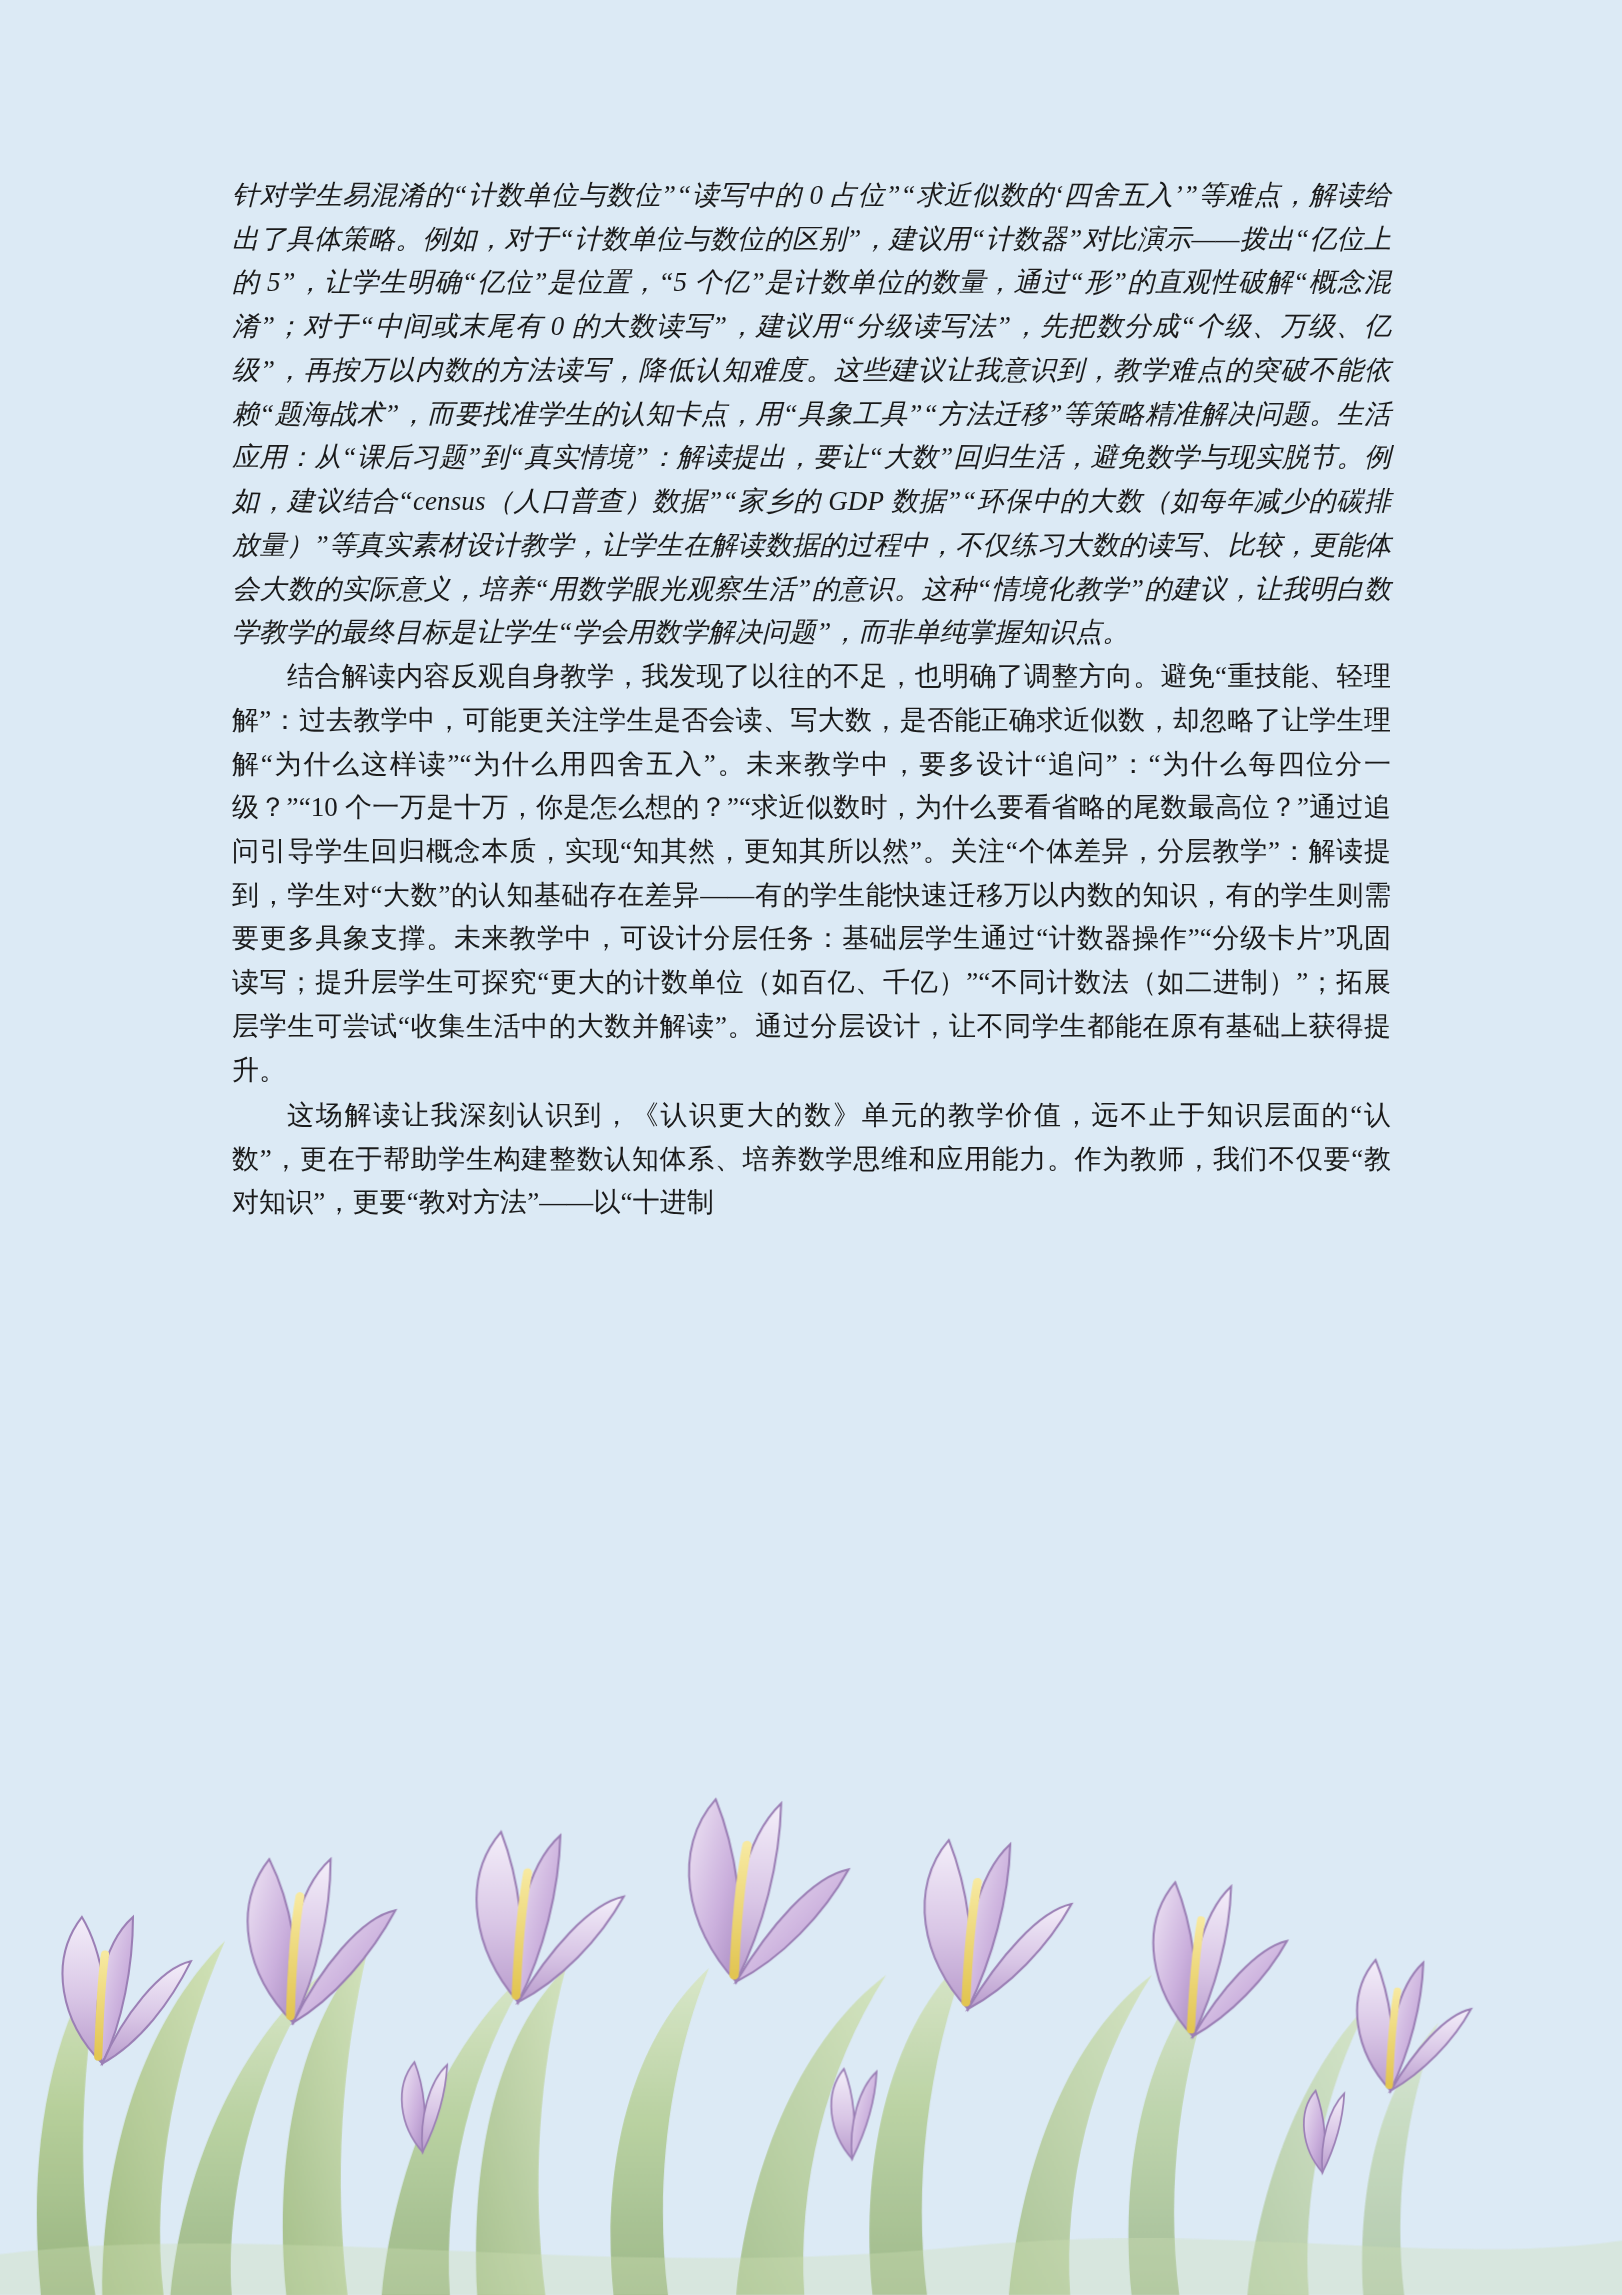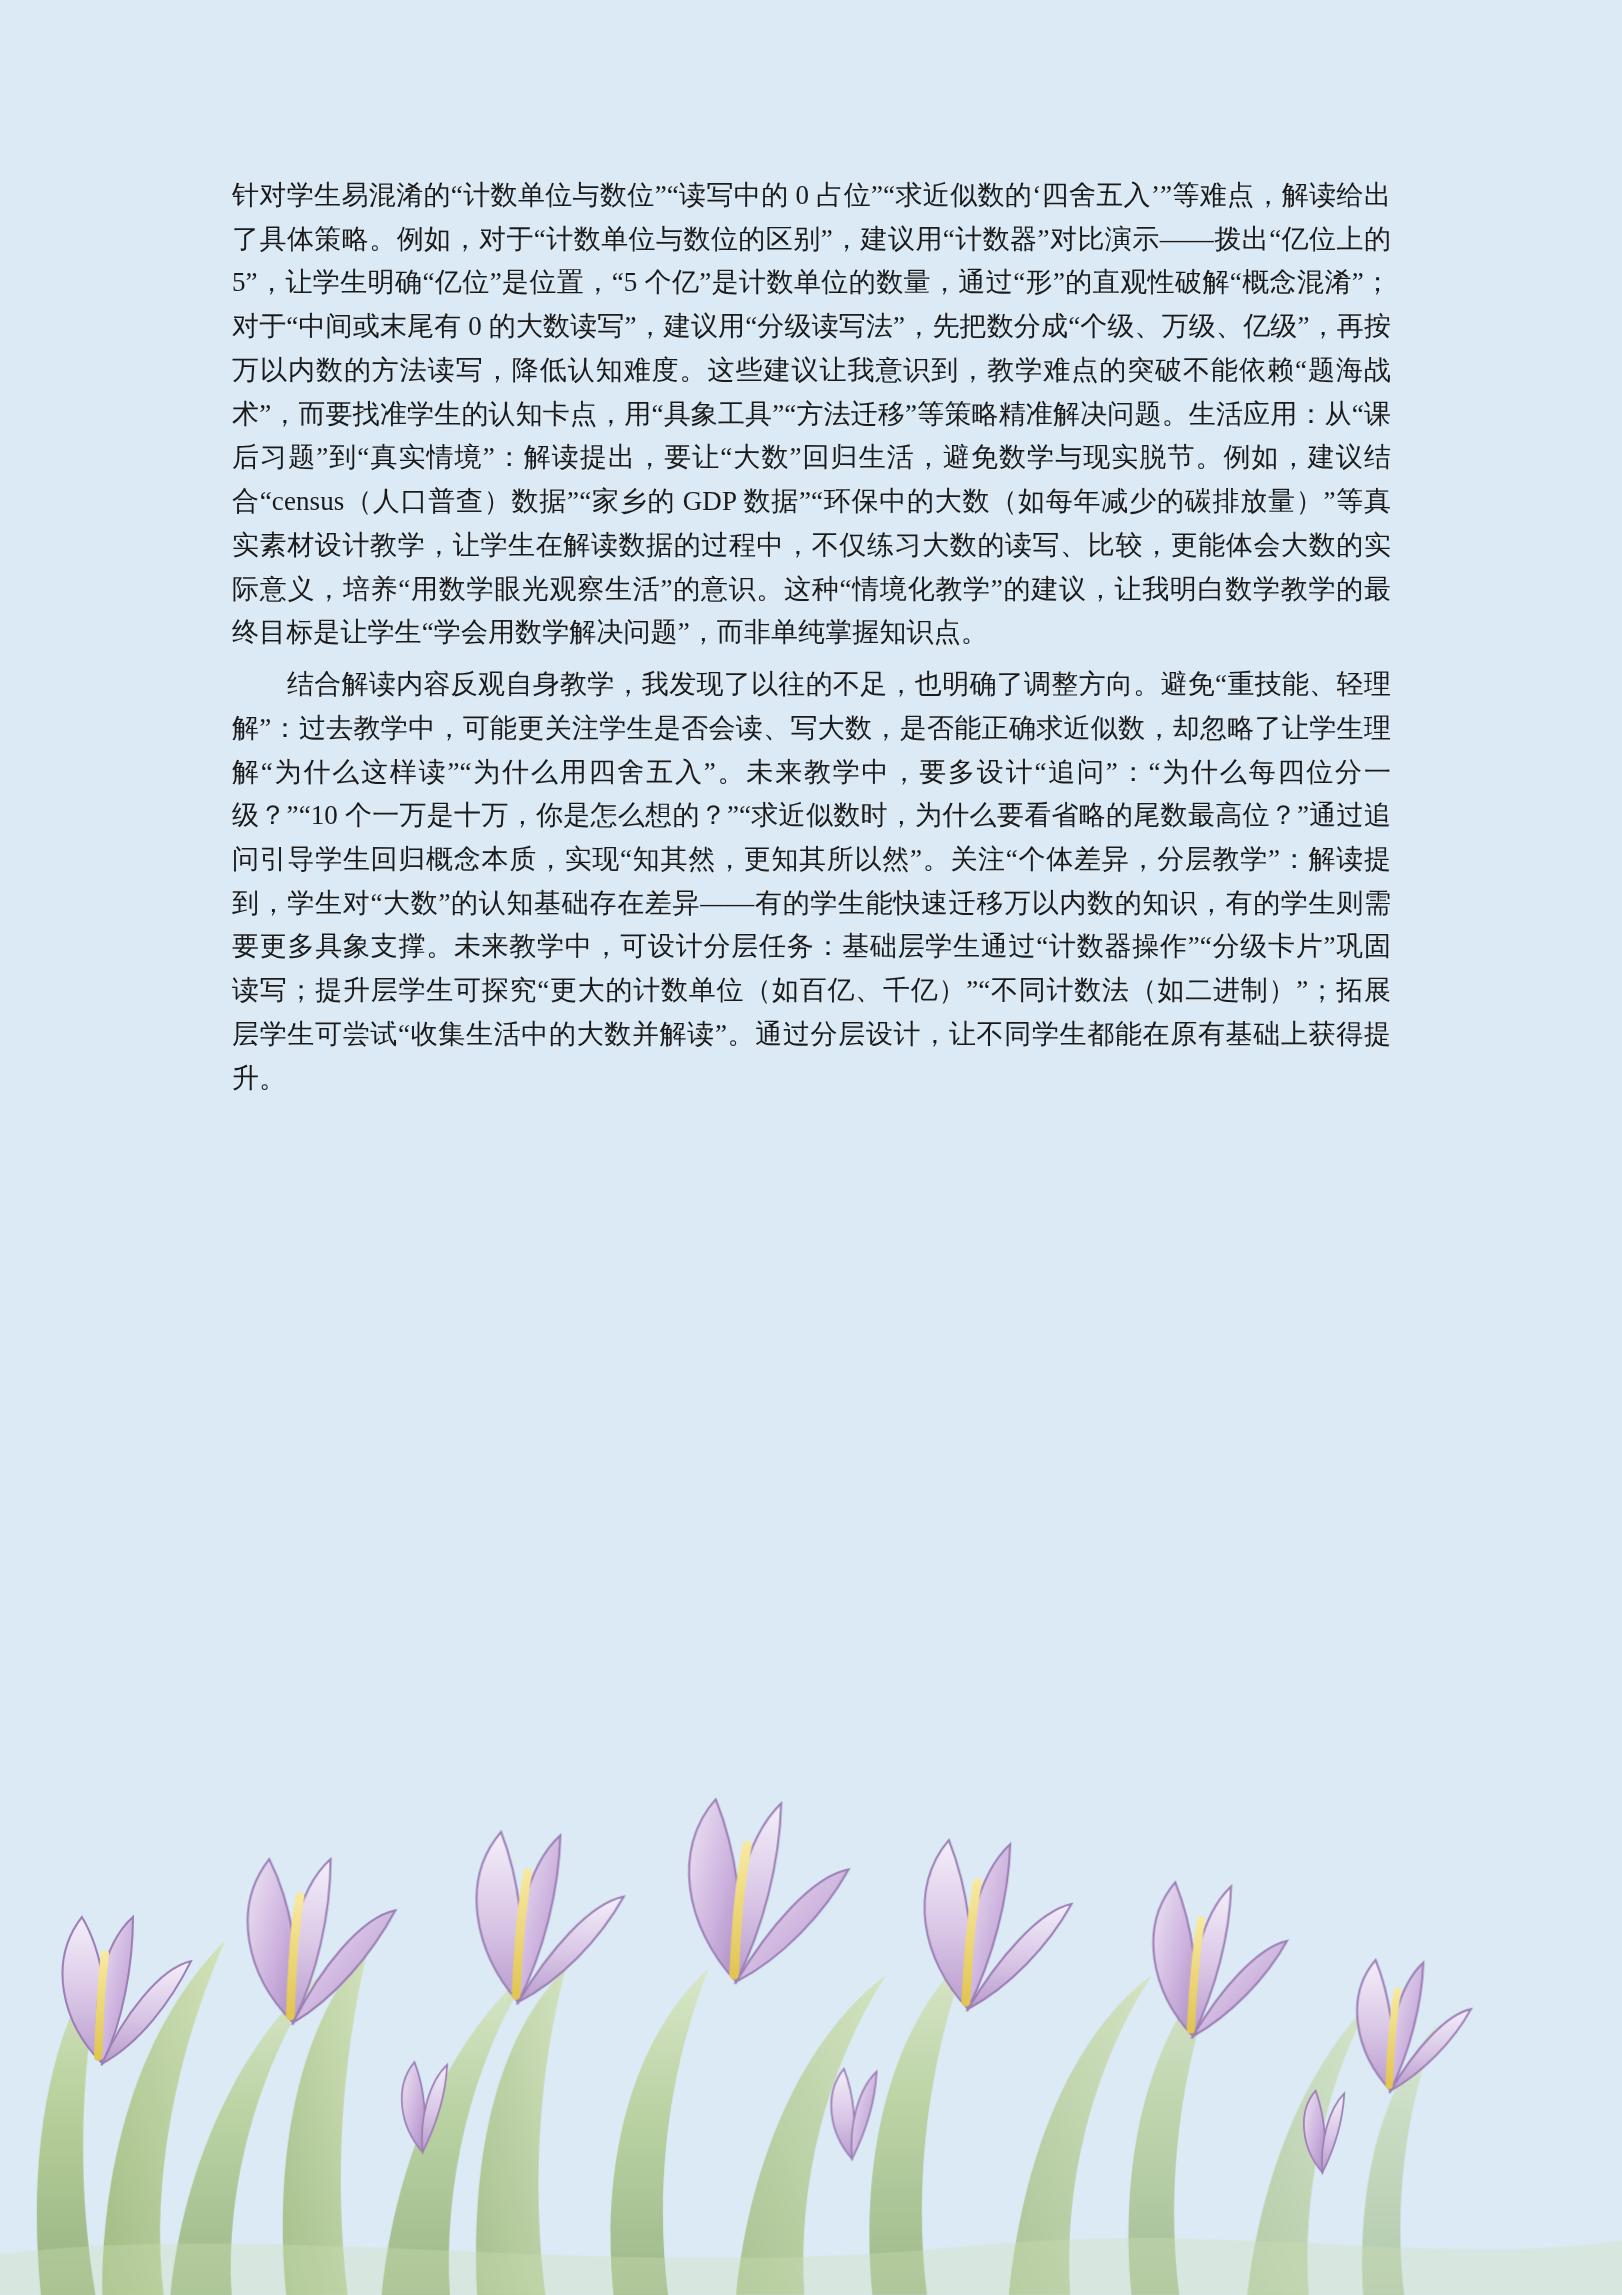--- a/index.html
+++ b/index.html
@@ -50,30 +50,31 @@
   }
   p.indent {
     text-indent: 55px;
   }
   p.heading {
     font-weight: bold;
     text-align: left;
     margin-top: 9.5px;
     margin-bottom: 5.5px;
   }
-  .blk { margin-bottom: 8px; }
+  .blk { margin-bottom: 0; font-style: italic; }
 </style>
 </head>
 <body>
 
 <div class="page">
 
   <div class="content">
     <p class="blk">针对学生易混淆的“计数单位与数位”“读写中的 0 占位”“求近似数的‘四舍五入’”等难点，解读给出了具体策略。例如，对于“计数单位与数位的区别”，建议用“计数器”对比演示——拨出“亿位上的 5”，让学生明确“亿位”是位置，“5 个亿”是计数单位的数量，通过“形”的直观性破解“概念混淆”；对于“中间或末尾有 0 的大数读写”，建议用“分级读写法”，先把数分成“个级、万级、亿级”，再按万以内数的方法读写，降低认知难度。这些建议让我意识到，教学难点的突破不能依赖“题海战术”，而要找准学生的认知卡点，用“具象工具”“方法迁移”等策略精准解决问题。生活应用：从“课后习题”到“真实情境”：解读提出，要让“大数”回归生活，避免数学与现实脱节。例如，建议结合“census（人口普查）数据”“家乡的 GDP 数据”“环保中的大数（如每年减少的碳排放量）”等真实素材设计教学，让学生在解读数据的过程中，不仅练习大数的读写、比较，更能体会大数的实际意义，培养“用数学眼光观察生活”的意识。这种“情境化教学”的建议，让我明白数学教学的最终目标是让学生“学会用数学解决问题”，而非单纯掌握知识点。</p>
     <p class="indent">结合解读内容反观自身教学，我发现了以往的不足，也明确了调整方向。避免“重技能、轻理解”：过去教学中，可能更关注学生是否会读、写大数，是否能正确求近似数，却忽略了让学生理解“为什么这样读”“为什么用四舍五入”。未来教学中，要多设计“追问”：“为什么每四位分一级？”“10 个一万是十万，你是怎么想的？”“求近似数时，为什么要看省略的尾数最高位？”通过追问引导学生回归概念本质，实现“知其然，更知其所以然”。关注“个体差异，分层教学”：解读提到，学生对“大数”的认知基础存在差异——有的学生能快速迁移万以内数的知识，有的学生则需要更多具象支撑。未来教学中，可设计分层任务：基础层学生通过“计数器操作”“分级卡片”巩固读写；提升层学生可探究“更大的计数单位（如百亿、千亿）”“不同计数法（如二进制）”；拓展层学生可尝试“收集生活中的大数并解读”。通过分层设计，让不同学生都能在原有基础上获得提升。</p>
+    <p class="indent">这场解读让我深刻认识到，《认识更大的数》单元的教学价值，远不止于知识层面的“认数”，更在于帮助学生构建整数认知体系、培养数学思维和应用能力。作为教师，我们不仅要“教对知识”，更要“教对方法”——以“十进制</p>
   </div>
 
   <svg class="floral" viewBox="0 0 2381 900" preserveAspectRatio="none">
     <defs>
       <linearGradient id="petalA" x1="0" y1="0" x2="0" y2="1">
         <stop offset="0%" stop-color="#f4effa"></stop>
         <stop offset="55%" stop-color="#d9c6e6"></stop>
         <stop offset="100%" stop-color="#b99ccd"></stop>
       </linearGradient>
       <linearGradient id="petalB" x1="0" y1="0" x2="1" y2="1">

